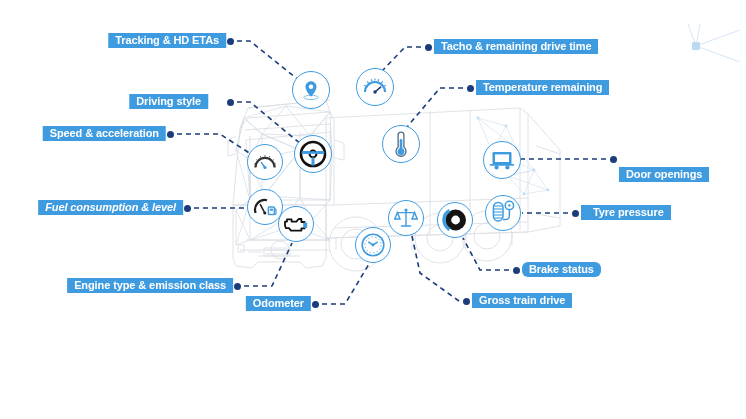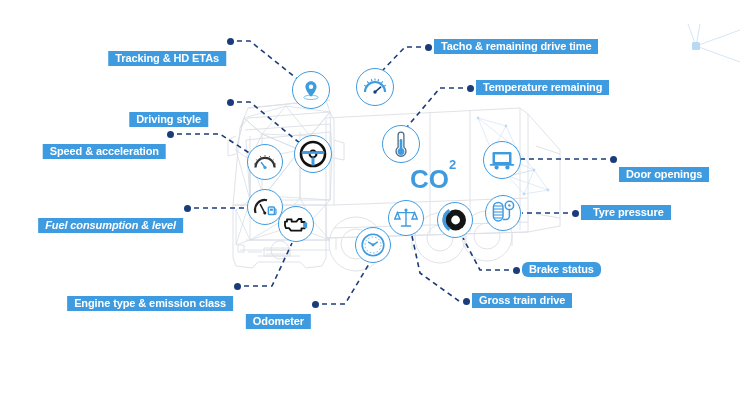--- a/index.html
+++ b/index.html
@@ -38,21 +38,20 @@
     line-height: 15px;
     height: 15px;
     padding: 0 7px;
     white-space: nowrap;
     letter-spacing: -0.1px;
     box-sizing: border-box;
   }
   .label.anchor-right {
     
     transform: translateX(-100%);
-    margin-top: 18px;
   }
   .dot {
     position: absolute;
     z-index: 4;
     width: 7px;
     height: 7px;
     border-radius: 50%;
     background: #1b3c7a;
   }
   .icon-node {
@@ -193,21 +192,20 @@
         <polyline points="463,88 440,88 407,127"></polyline>
         <polyline points="606,159 521,159"></polyline>
         <polyline points="568,213 522,213"></polyline>
         <polyline points="509,270 480,270 463,238"></polyline>
         <polyline points="459,301 420,273 412,236"></polyline>
       </g>
   </svg>
 
   <div id="node-layer">
 
-    <div class="co2" style="left:410px; top:164px;"><span>CO</span><sup>2</sup></div>
 
     <div class="icon-node" style="left:292px; top:71px; width:38px; height:38px;">
       <svg width="24" height="24" viewBox="0 0 24 24">
         <ellipse cx="12" cy="19.4" rx="7.2" ry="2.1" fill="none" stroke="#7fc0ea" stroke-width="1"></ellipse>
         <path d="M12 3.2c-3.1 0-5.6 2.5-5.6 5.6 0 4.1 5.6 10 5.6 10s5.6-5.9 5.6-10c0-3.1-2.5-5.6-5.6-5.6z" fill="#3f9be0"></path>
         <circle cx="12" cy="8.8" r="2.2" fill="#ffffff"></circle>
       </svg>
     </div>
 
     <div class="icon-node" style="left:356px; top:68px; width:38px; height:38px;">

